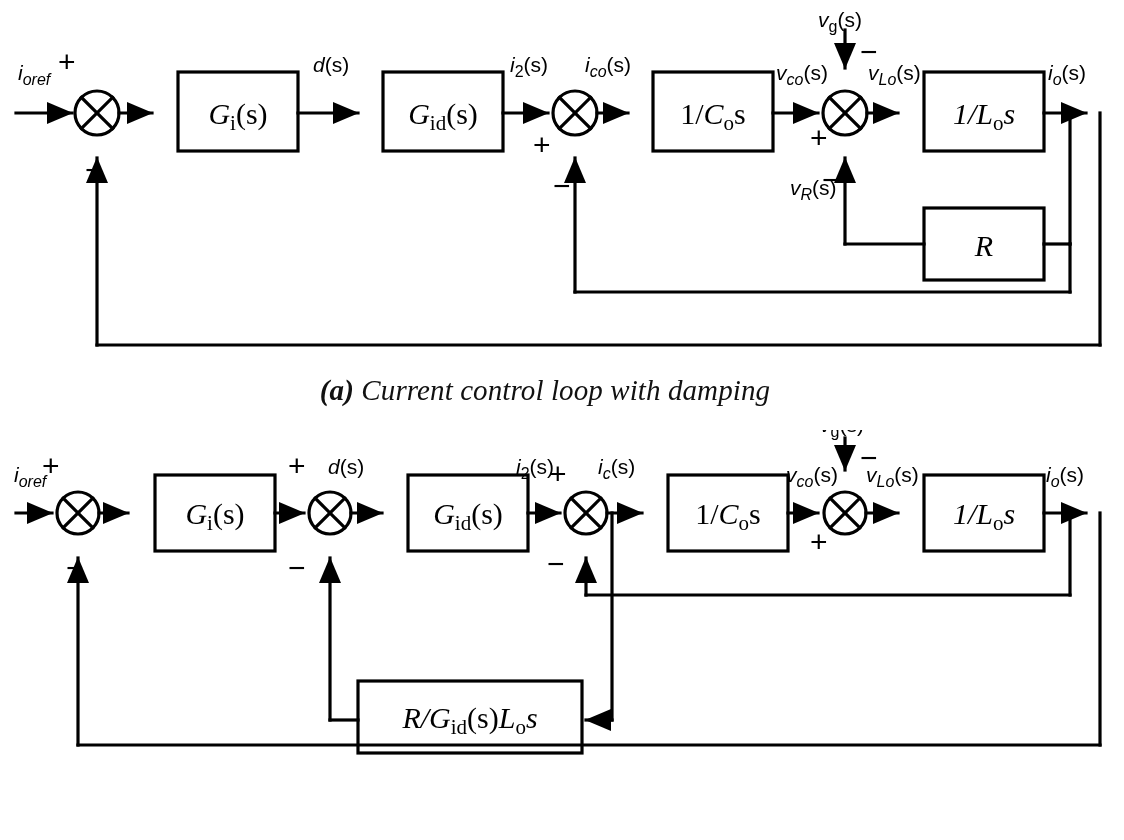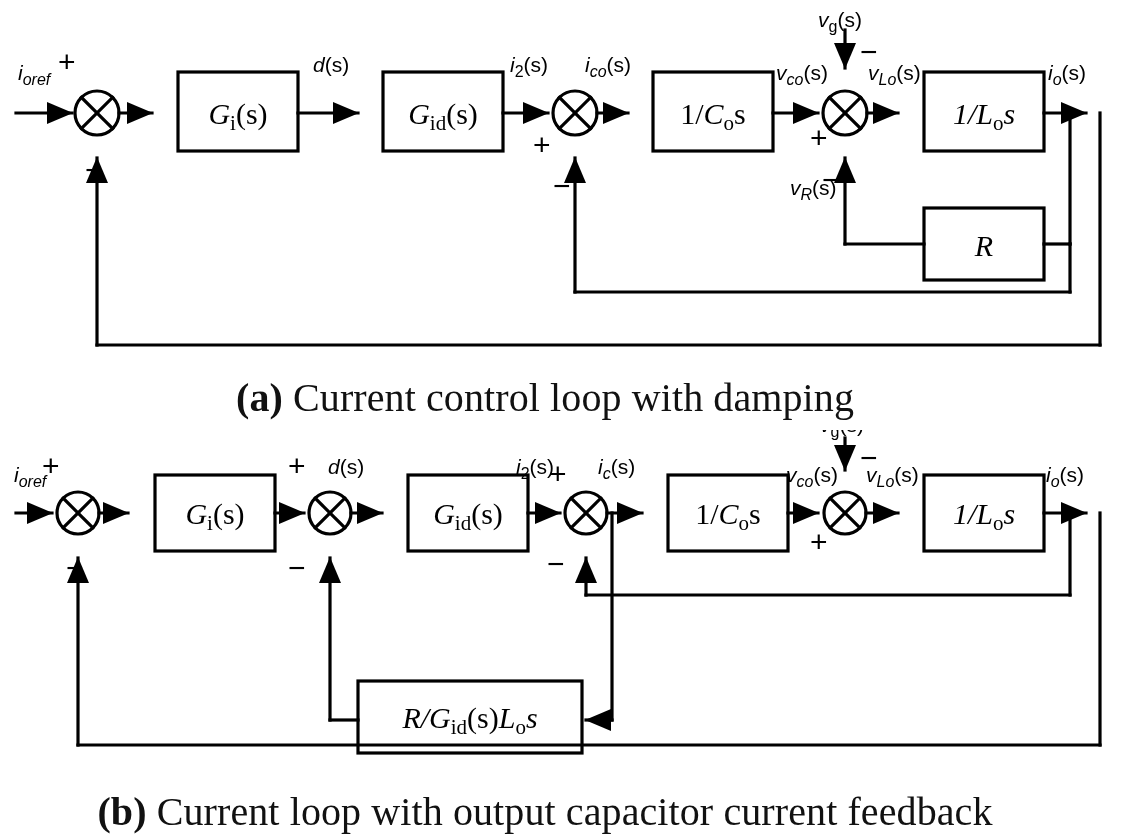--- a/index.html
+++ b/index.html
@@ -3,21 +3,21 @@
 <meta charset="utf-8">
 <style>
   html,body{margin:0;padding:0;background:#ffffff;}
   body{width:1124px;height:840px;font-family:"Liberation Serif",serif;color:#000;}
   #stage{position:relative;width:1124px;height:840px;overflow:hidden;}
   svg{display:block;}
   .dg{position:absolute;left:0;}
   #diagA{top:0;}
   #diagB{top:430px;}
   .cap{position:absolute;width:1090px;text-align:center;font-family:"Liberation Serif",serif;
-       font-size:40px;color:#111;letter-spacing:0.1px;}
+       font-size:29px;color:#111;letter-spacing:0.1px;font-style:italic;}
   #capA{top:374px;}
   #capB{top:788px;}
   .cap b{font-weight:bold;}
   text{font-family:"Liberation Serif",serif;fill:#000;}
   .blk{font-size:30px;}
   .sig{font-size:21px;}
   .sgn{font-size:30px;font-family:"Liberation Sans",sans-serif;}
   .sigsans{font-family:"Liberation Sans",sans-serif;}
 </style>
 </head>
@@ -246,17 +246,14 @@
     <text class="sgn" x="42" y="46">+</text>
     <text class="sgn" x="66" y="148">−</text>
     <text class="sgn" x="288" y="46">+</text>
     <text class="sgn" x="288" y="148">−</text>
     <text class="sgn" x="549" y="54">+</text>
     <text class="sgn" x="547" y="144">−</text>
     <text class="sgn" x="810" y="122" fill="#555">+</text>
     <text class="sgn" x="860" y="38">−</text>
   </svg>
 
-  <div class="cap" id="capB">
-    <b>(b)</b><span> Current loop with output capacitor current feedback</span>
-  </div>
 
 </div>
 
 </body></html>

